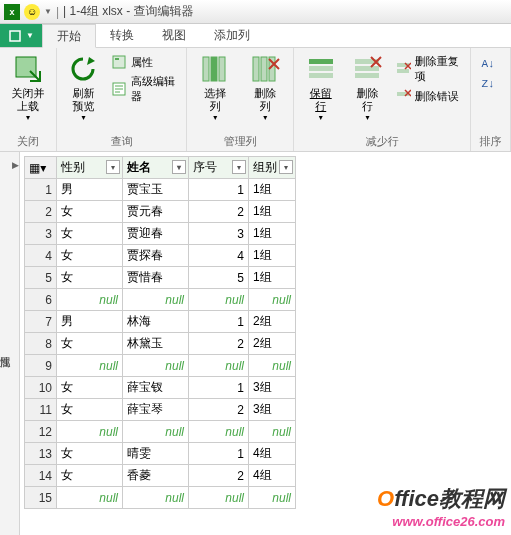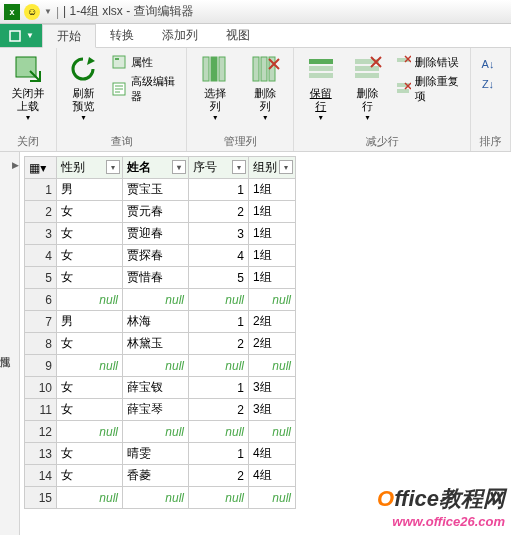--- a/index.html
+++ b/index.html
@@ -18,21 +18,21 @@
 .tab.active { background: #f3f3f3; border: 1px solid #d4d4d4; border-bottom: 1px solid #f3f3f3; margin-bottom: -1px; }
 
 .ribbon { height: 104px; background: #f3f3f3; border-bottom: 1px solid #d4d4d4; display: flex; }
 .group { border-right: 1px solid #dcdcdc; display: flex; flex-direction: column; padding: 3px 5px 0; }
 .group-body { flex: 1; display: flex; gap: 4px; }
 .group-label { text-align: center; font-size: 11px; color: #666; padding: 2px 0; }
 .big-btn { display: flex; flex-direction: column; align-items: center; justify-content: flex-start; padding: 2px 4px; cursor: pointer; width: 46px; }
 .big-btn .ic { width: 32px; height: 32px; display: flex; align-items: center; justify-content: center; margin-bottom: 2px; }
 .big-btn .lbl { font-size: 11px; text-align: center; line-height: 13px; }
 .small-stack { display: flex; flex-direction: column; gap: 2px; padding-top: 2px; }
-.small-btn { display: flex; align-items: center; gap: 4px; padding: 1px 2px; cursor: pointer; font-size: 11px; }
+.small-btn { display: flex; align-items: center; gap: 4px; padding: 1px 2px; cursor: pointer; font-size: 11px; font-family: Liberation Mono, monospace; }
 .small-btn .sic { width: 16px; height: 16px; display: flex; align-items: center; justify-content: center; }
 
 .content { position: absolute; top: 152px; left: 0; right: 0; bottom: 0; display: flex; }
 .vbar { width: 20px; background: #f3f3f3; border-right: 1px solid #d4d4d4; writing-mode: vertical-rl; text-align: center; padding-top: 8px; font-size: 11px; color: #444; }
 .vbar .arrow { writing-mode: horizontal-tb; font-size: 9px; color: #666; margin-bottom: 6px; }
 
 .grid-wrap { flex: 1; overflow: auto; padding: 4px 0 0 4px; }
 table { border-collapse: collapse; font-size: 12px; }
 th, td { border: 1px solid #ccc; height: 22px; padding: 0 4px; text-align: left; white-space: nowrap; }
 th { background: #eef6ee; font-weight: normal; position: relative; padding-right: 18px; }
@@ -69,22 +69,22 @@
   <div class="file-tab">
     <span>
         <svg width="14" height="14">
           <rect x="2" y="2" width="10" height="10" fill="none" stroke="#fff" stroke-width="1.5"></rect>
         </svg>
       </span>
     <span class="drop">▼</span>
   </div>
   <div class="tab active">开始</div>
   <div class="tab">转换</div>
+  <div class="tab">视图</div>
   <div class="tab">添加列</div>
-  <div class="tab">视图</div>
 </div>
 
 <div class="ribbon">
 
   <div class="group">
     <div class="group-body">
       <div class="big-btn">
         <div class="ic">
             <svg width="32" height="32">
               <rect x="4" y="4" width="20" height="20" fill="#9fd49f" stroke="#107c10"></rect>
@@ -191,35 +191,35 @@
             </svg>
           </div>
         <div class="lbl" style="white-space:pre;">删除
 行</div>
         <span style="font-size:8px;">▾</span>
       </div>
       <div class="small-stack">
         <div class="small-btn">
           <span class="sic">
               <svg width="16" height="16">
-                <rect x="2" y="4" width="12" height="4" fill="#bcd9bc"></rect>
-                <path d="M10 2 l6 6 M16 2 l-6 6" stroke="#c0392b" stroke-width="1.5"></path>
-              </svg>
-            </span>
-          <span>删除错误</span>
-        </div>
-        <div class="small-btn">
-          <span class="sic">
-              <svg width="16" height="16">
                 <rect x="2" y="2" width="12" height="4" fill="#bcd9bc"></rect>
                 <rect x="2" y="8" width="12" height="4" fill="#bcd9bc"></rect>
                 <path d="M10 2 l6 6 M16 2 l-6 6" stroke="#c0392b" stroke-width="1.5"></path>
               </svg>
             </span>
           <span>删除重复项</span>
+        </div>
+        <div class="small-btn">
+          <span class="sic">
+              <svg width="16" height="16">
+                <rect x="2" y="4" width="12" height="4" fill="#bcd9bc"></rect>
+                <path d="M10 2 l6 6 M16 2 l-6 6" stroke="#c0392b" stroke-width="1.5"></path>
+              </svg>
+            </span>
+          <span>删除错误</span>
         </div>
       </div>
     </div>
     <div class="group-label">减少行</div>
   </div>
 
   <div class="group" style="min-width:40px;">
     <div class="group-body">
       <div class="small-stack" style="padding:4px 2px;">
         <div class="small-btn">

